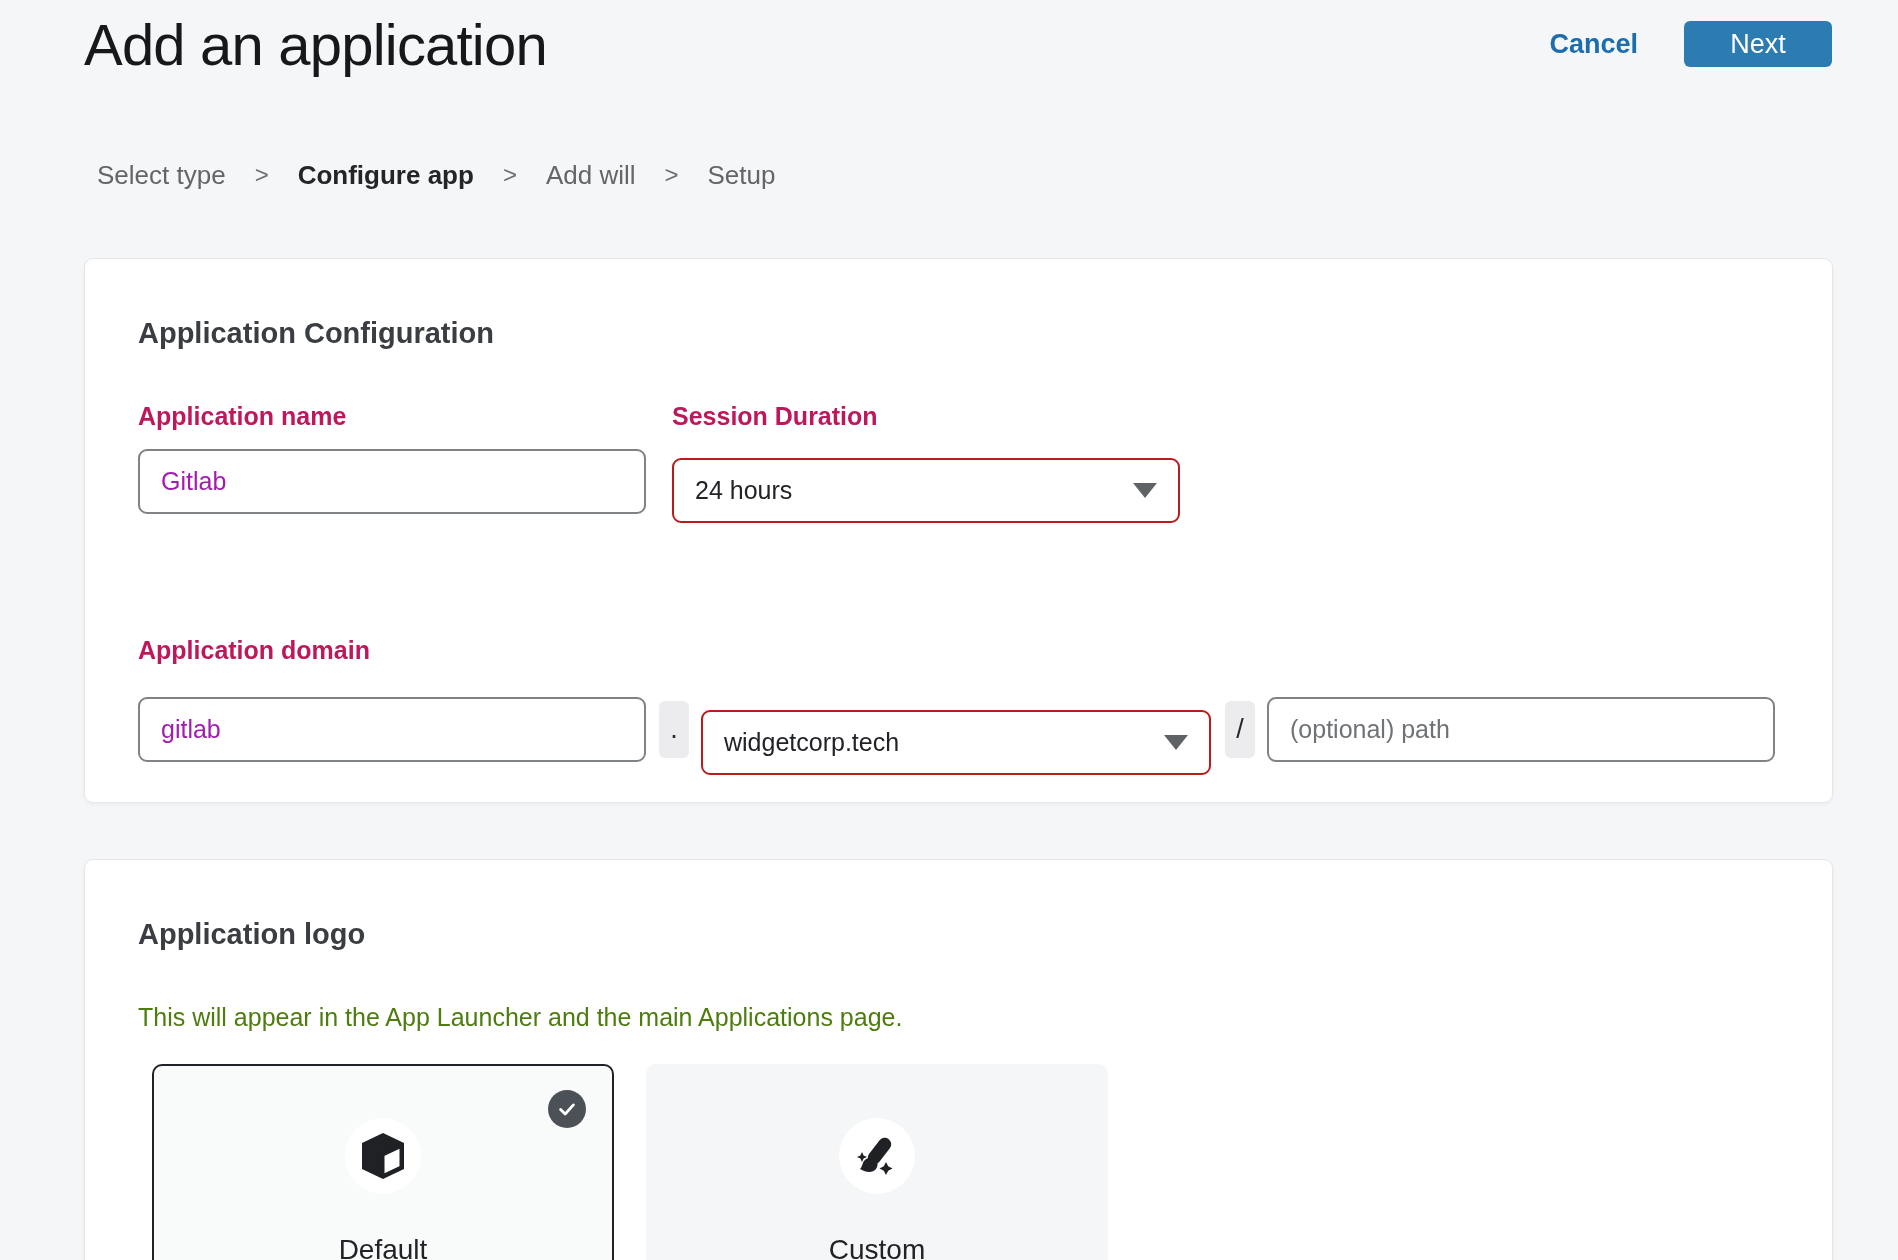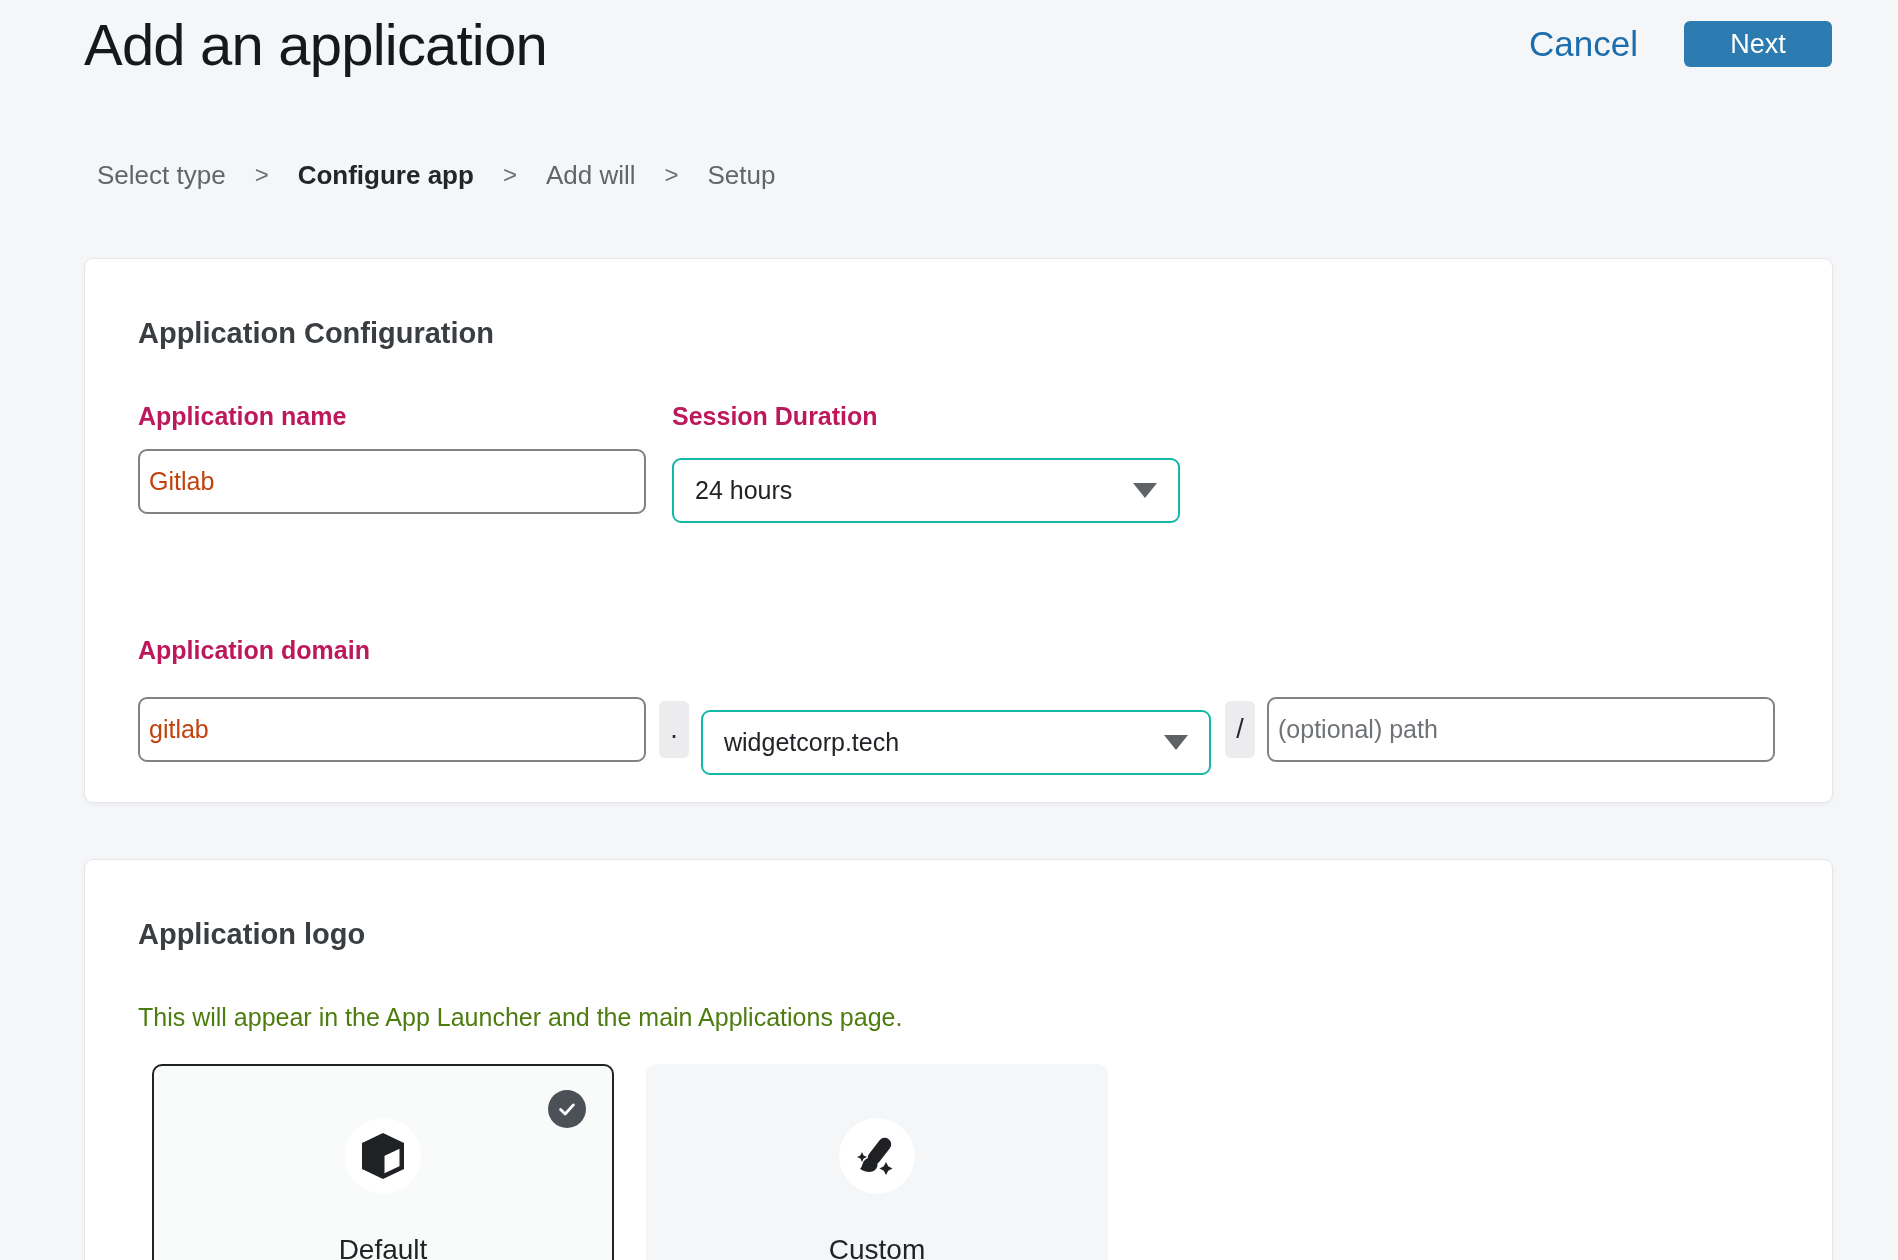--- a/index.html
+++ b/index.html
@@ -14,23 +14,24 @@
     height:88px;
     display:flex; align-items:center;
     padding:0 66px 0 84px;
   }
   .page-title {
     flex:1;
     font-size:58px; font-weight:400; letter-spacing:-0.8px;
     color:#17181a;
   }
   .cancel-link {
-    font-size:35px; color:#1b6dad; cursor:pointer;
+    font-size:27px; color:#1b6dad; cursor:pointer;
     margin-right:46px; background:none; border:none;
     font-family:inherit;
+    font-weight:bold;
   }
   .next-btn {
     width:148px; height:46px;
     background:#2d7cb1; color:#ffffff;
     border:none; border-radius:6px;
     font-size:27px; font-family:inherit; cursor:pointer;
   }
   
   .breadcrumb {
     margin:72px 0 0 97px;
@@ -59,27 +60,27 @@
   .field { width:508px; }
   .field-label {
     display:block;
     font-size:25px; font-weight:bold; color:#be185d;
     line-height:30px; margin-bottom:18px;
   }
   .text-input {
     width:100%; height:65px;
     border:2px solid #808386; border-radius:9px;
     background:#ffffff;
-    font-size:25px; font-family:inherit; color:#c2410c;
-    padding:0 9px;
+    font-size:25px; font-family:inherit; color:#a21caf;
+    padding:0 21px;
   }
   .text-input::placeholder { color:#6f7276; }
   .select-box {
     height:65px; width:100%;
-    border:2px solid #14b8a6; border-radius:9px;
+    border:2px solid #b91c1c; border-radius:9px;
     background:#ffffff;
     display:flex; align-items:center; justify-content:space-between;
     padding:0 21px; cursor:pointer;margin-top:27px;
   }
   .select-value { font-size:25px; color:#212327; }
   .caret-down {
     width:0; height:0;
     border-left:12px solid transparent;
     border-right:12px solid transparent;
     border-top:15px solid #606366;

